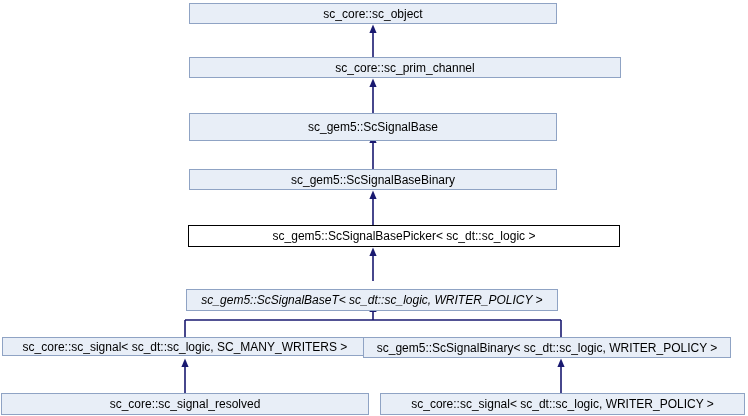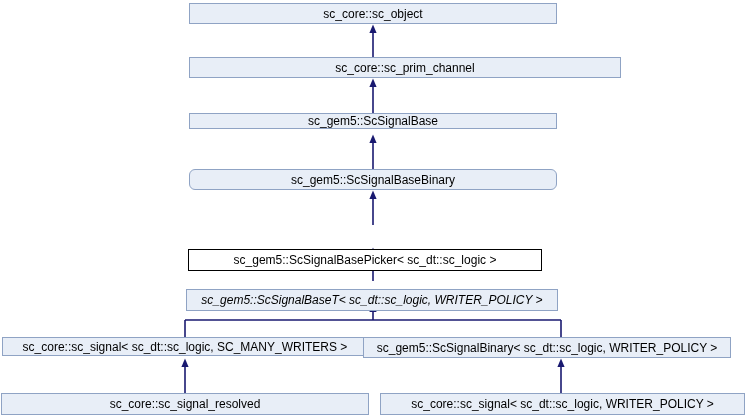--- a/index.html
+++ b/index.html
@@ -37,23 +37,23 @@
     cursor: pointer;
   }
   .node.current {
     background: #FFFFFF;
     border: 1.5px solid #000000;
     cursor: default;
   }
   
   .n0 { left: 189px; top: 3px;   width: 368px; height: 21px; }
   .n1 { left: 189px; top: 57px;  width: 432px; height: 21px; }
-  .n2 { left: 189px; top: 113px; width: 368px; height: 16px; text-align: right; }
-  .n3 { left: 189px; top: 169px; width: 368px; height: 21px; border-radius: 6px; }
-  .n4 { left: 188px; top: 225px; width: 354px; height: 22px; margin-top: 24px; }
+  .n2 { left: 189px; top: 113px; width: 368px; height: 28px; text-align: right; }
+  .n3 { left: 189px; top: 169px; width: 368px; height: 21px; }
+  .n4 { left: 188px; top: 225px; width: 432px; height: 22px; }
   .n5 { left: 186px; top: 289px; width: 372px; height: 22px; font-style: italic; }
   
   .n6 { left: 2px;   top: 337px; width: 366px; height: 19px; }
   .n7 { left: 363px; top: 337px; width: 368px; height: 21px; }
   
   .n8 { left: 1px;   top: 393px; width: 368px; height: 22px; }
   .n9 { left: 380px; top: 393px; width: 365px; height: 22px; }
 </style>
 </head>
 <body>

